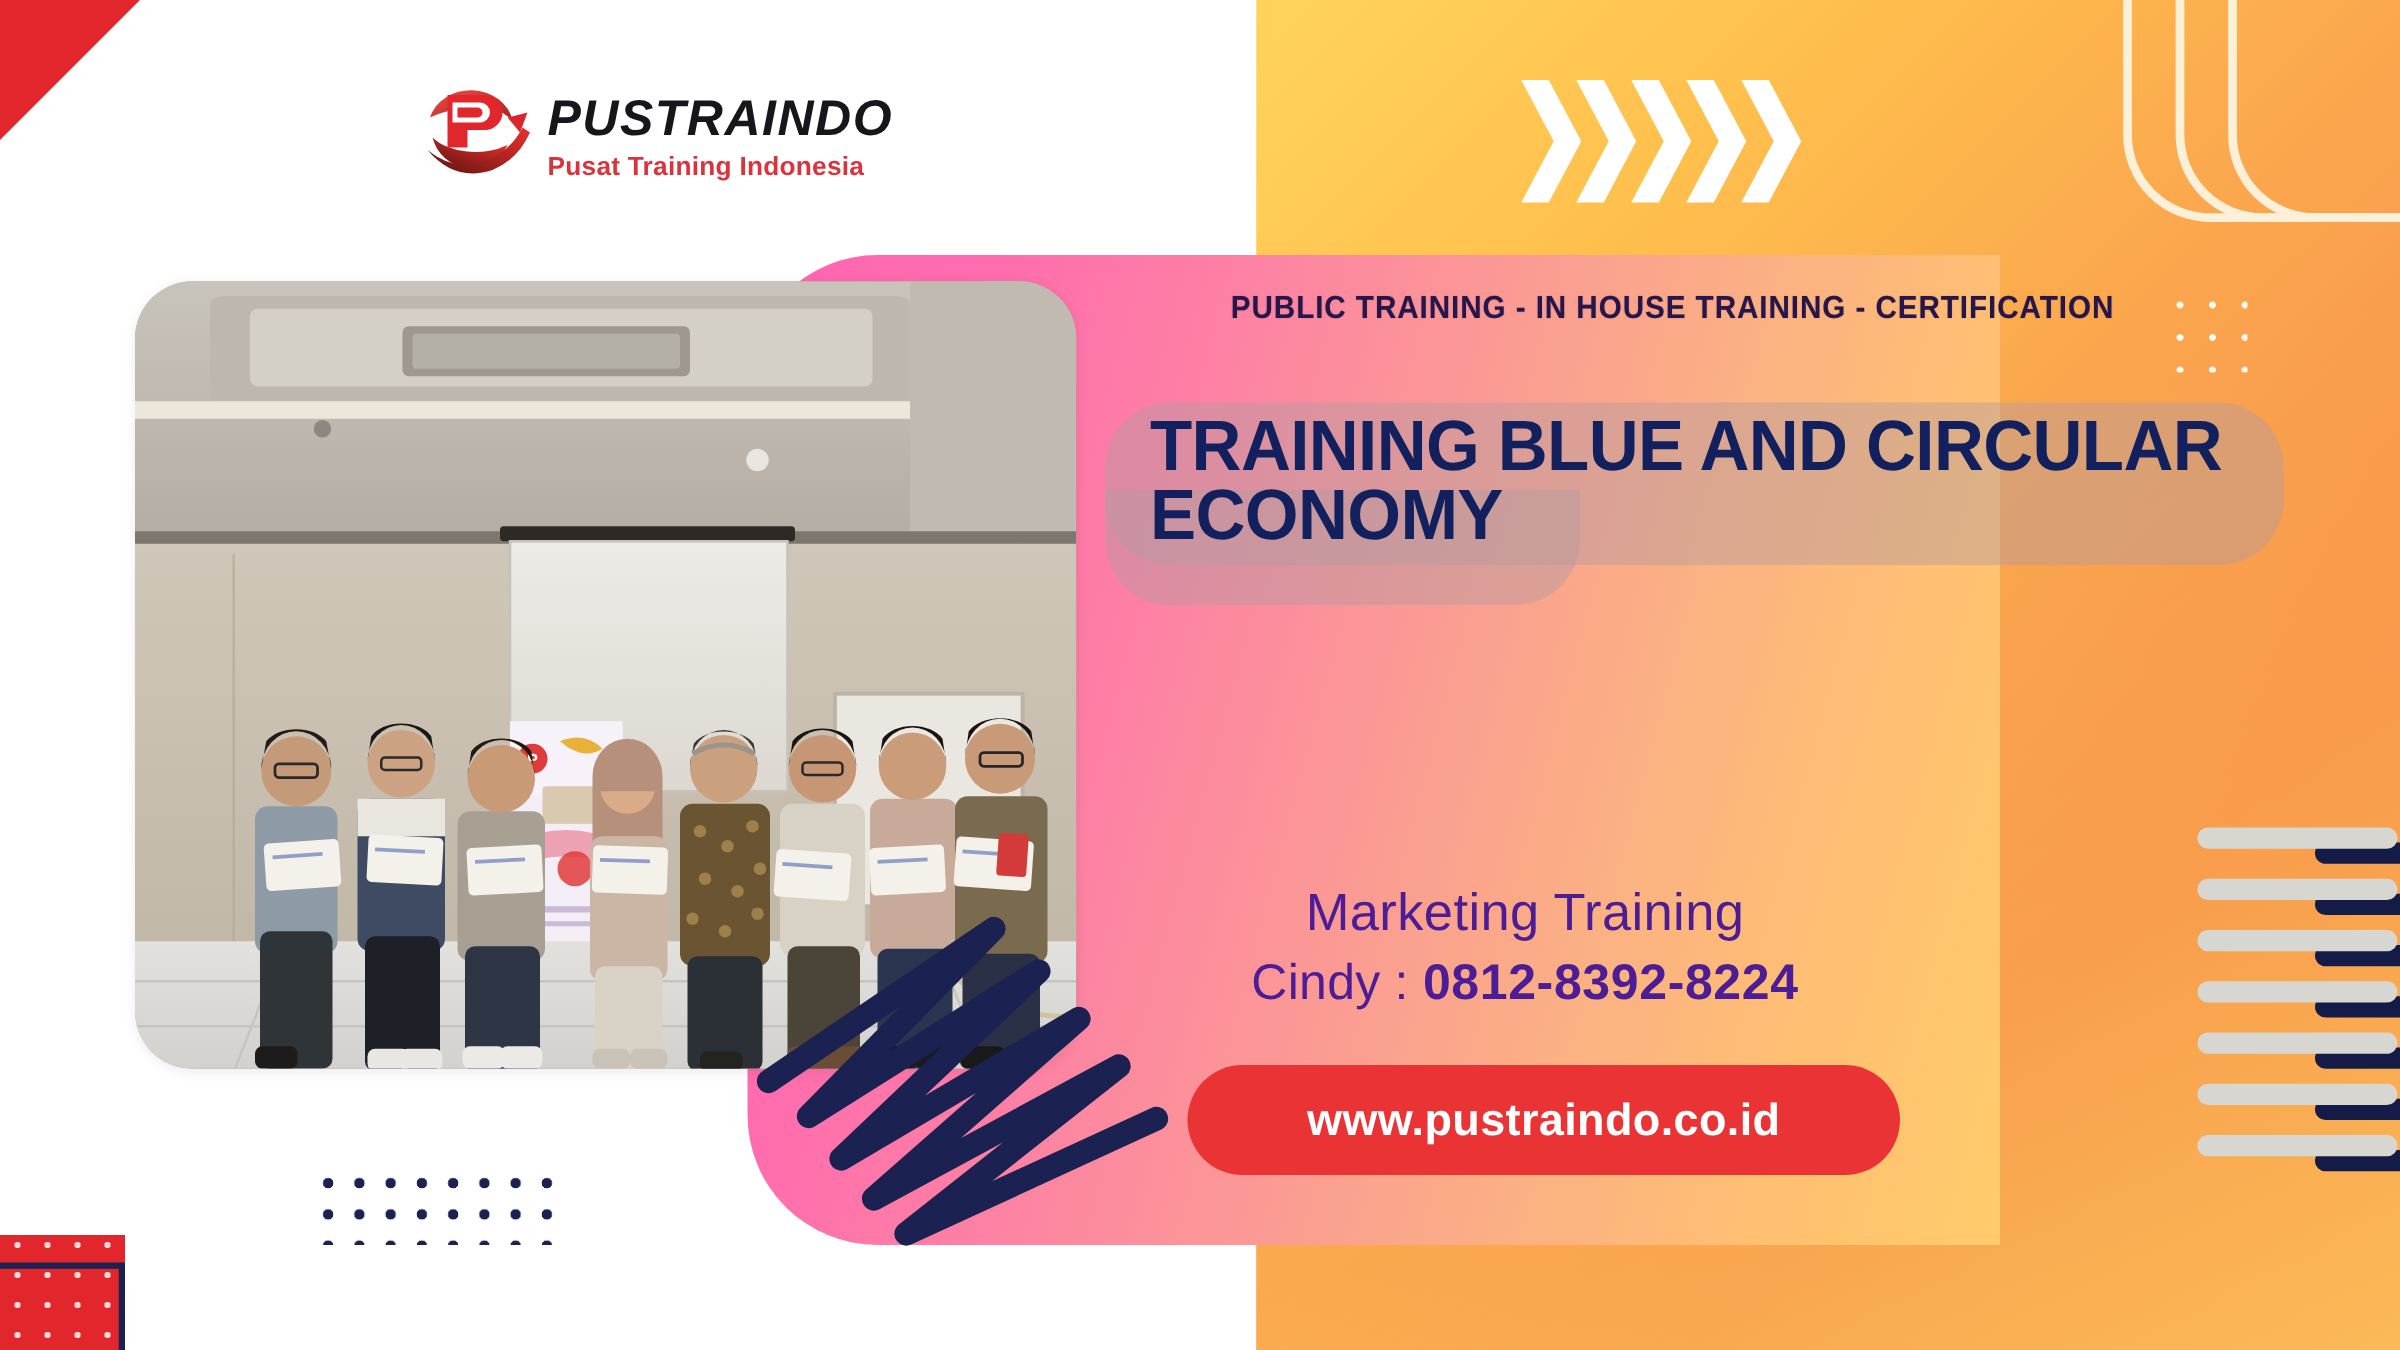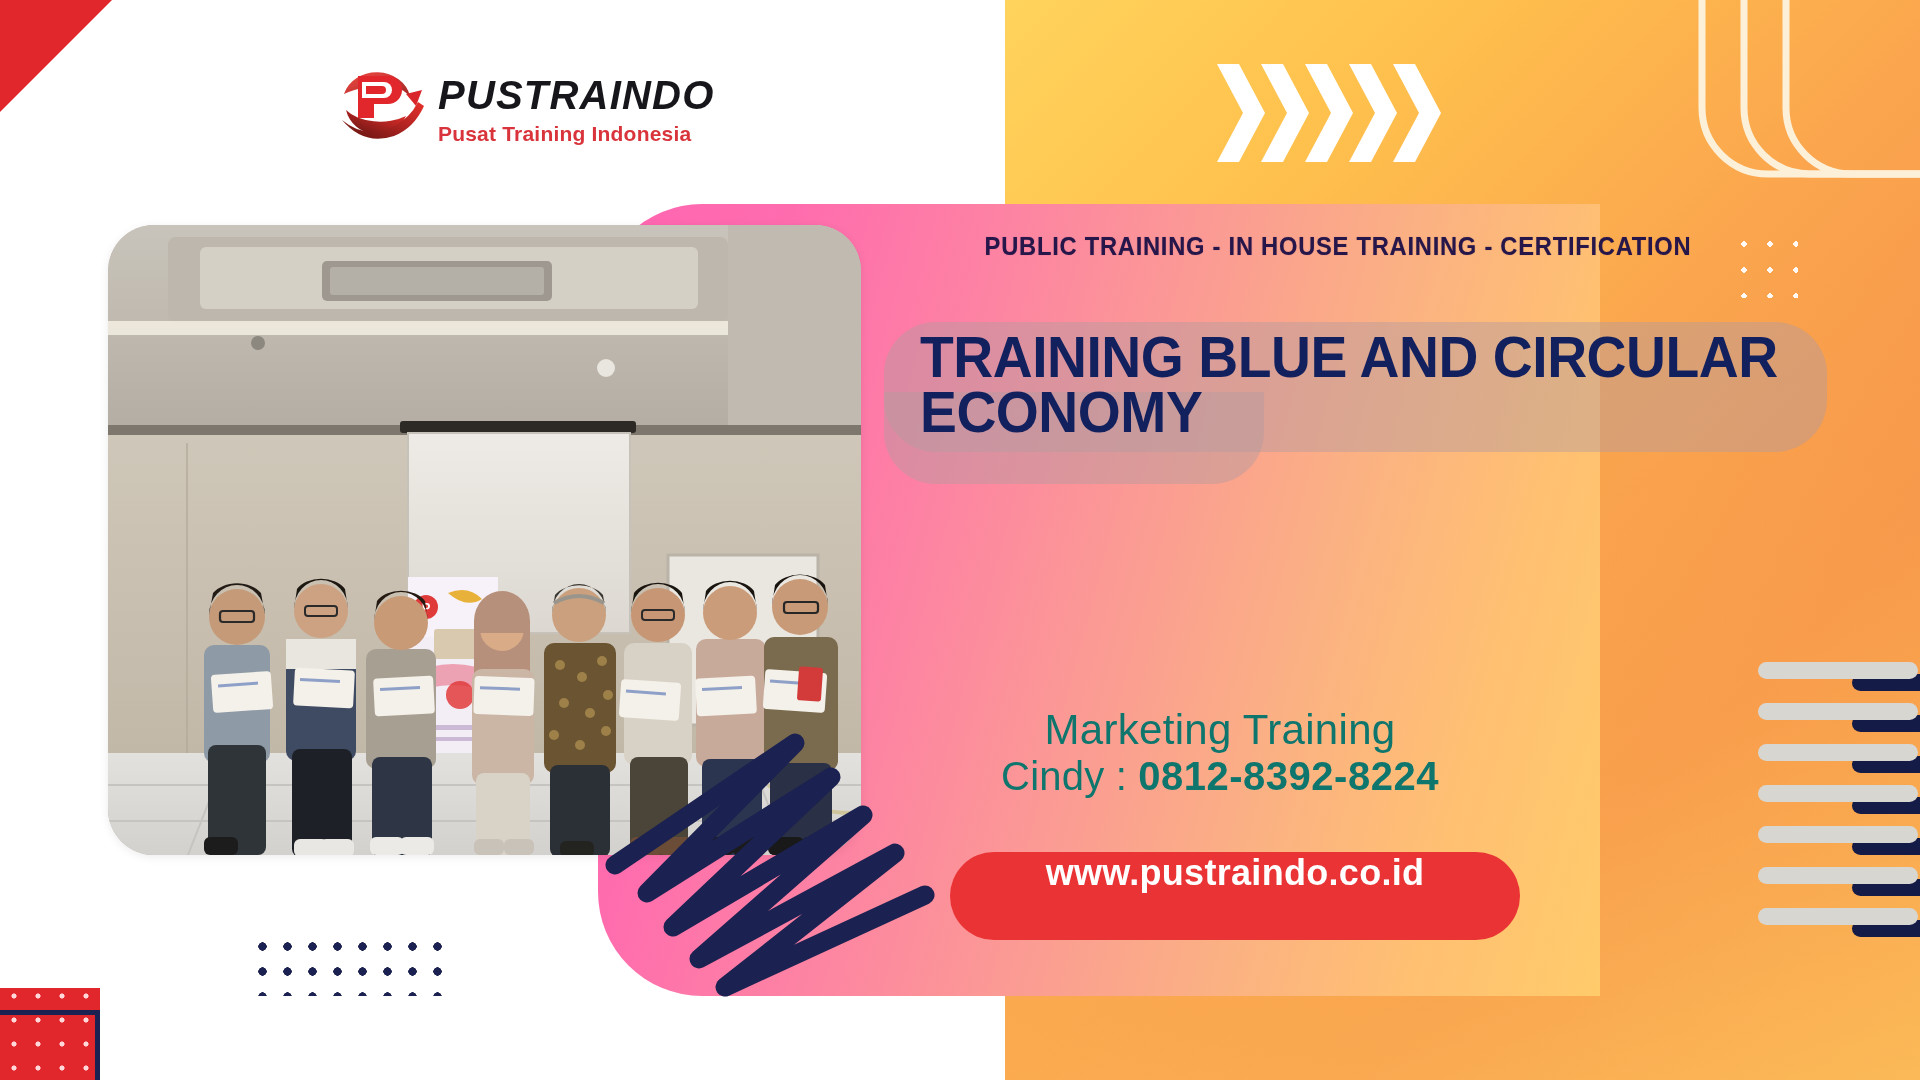--- a/index.html
+++ b/index.html
@@ -120,29 +120,29 @@
   }
   .title {
     position:absolute; left:920px; top:330px; width:950px;
     font-size:57px; line-height:.96; font-weight:900;
     letter-spacing:-.5px;
     color:#13205e;
     font-family:"Liberation Sans", sans-serif;
     transform:scaleX(.97); transform-origin:left center;
   }
 
-  .contact { position:absolute; left:940px; top:706px; width:560px; text-align:center; color:#0f766e; }
+  .contact { position:absolute; left:940px; top:706px; width:560px; text-align:center; color:#4c1d95; }
   .contact-role { font-size:42px; font-weight:400; letter-spacing:.3px; line-height:1.15; }
-  .contact-line { font-size:40px; font-weight:400; margin-top:0; letter-spacing:.2px; }
+  .contact-line { font-size:40px; font-weight:400; margin-top:10px; letter-spacing:.2px; }
   .contact-line b { font-weight:800; letter-spacing:.5px; }
 
   .web-btn {
     position:absolute; left:950px; top:852px; width:570px; height:88px;
     background:#ea3335; border-radius:44px;
-    display:flex; justify-content:center;
+    display:flex; align-items:center; justify-content:center;
     color:#fff; font-size:36px; font-weight:800; letter-spacing:.3px;
   }
 
   
   .logo { position:absolute; left:332px; top:52px; width:420px; height:92px; display:flex; align-items:flex-end; gap:14px; }
   .logo-mark { width:92px; height:86px; flex:0 0 92px; }
   .logo-text { display:flex; flex-direction:column; justify-content:center; }
   .logo-name {
     font-size:40px; font-weight:900; color:#17161a; letter-spacing:1.2px;
     font-style:italic; line-height:1;

